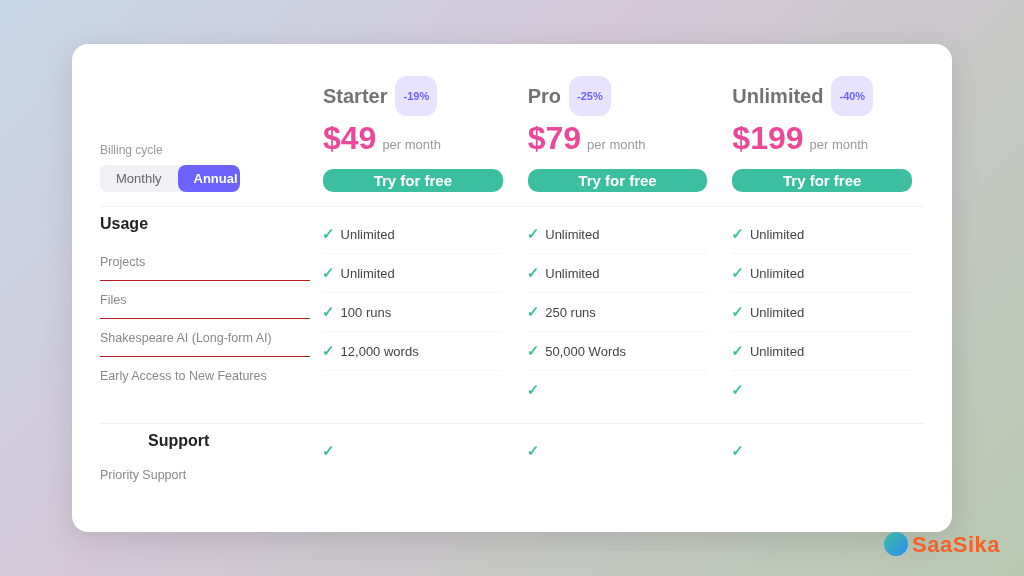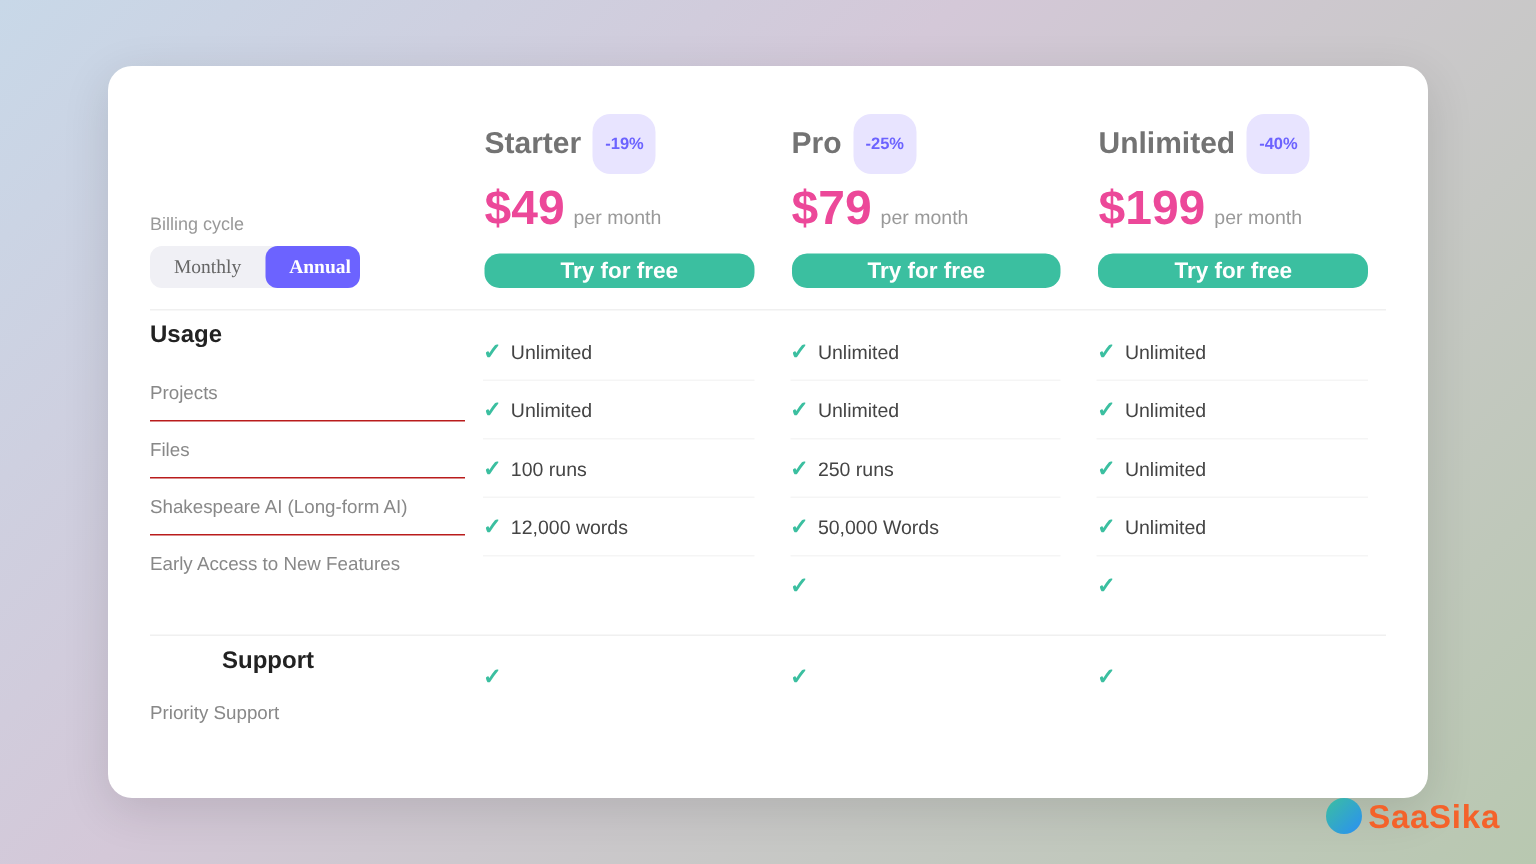--- a/index.html
+++ b/index.html
@@ -44,21 +44,20 @@
     }
     .toggle-btn {
       padding: 6px 16px;
       font-size: 13px;
       border: none;
       cursor: pointer;
       background: transparent;
       color: #666;
       border-radius: 8px;
       transition: background 0.2s;
-      font-family: Liberation Serif, serif;
     }
     .toggle-btn.active {
       background: #6c63ff;
       color: #fff;
       font-weight: 600;
     }
     .plan-cols {
       display: flex;
       flex: 1;
       gap: 0;

